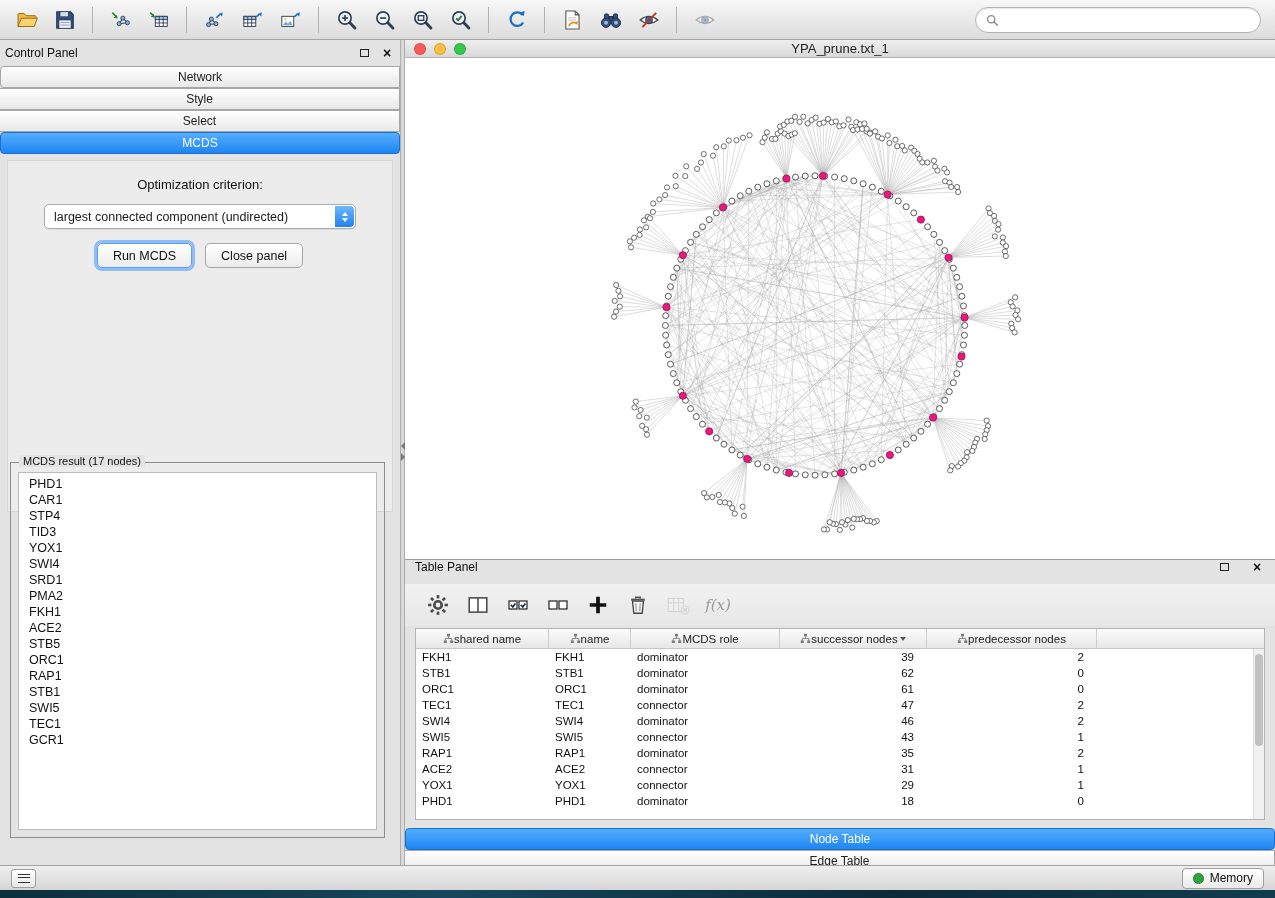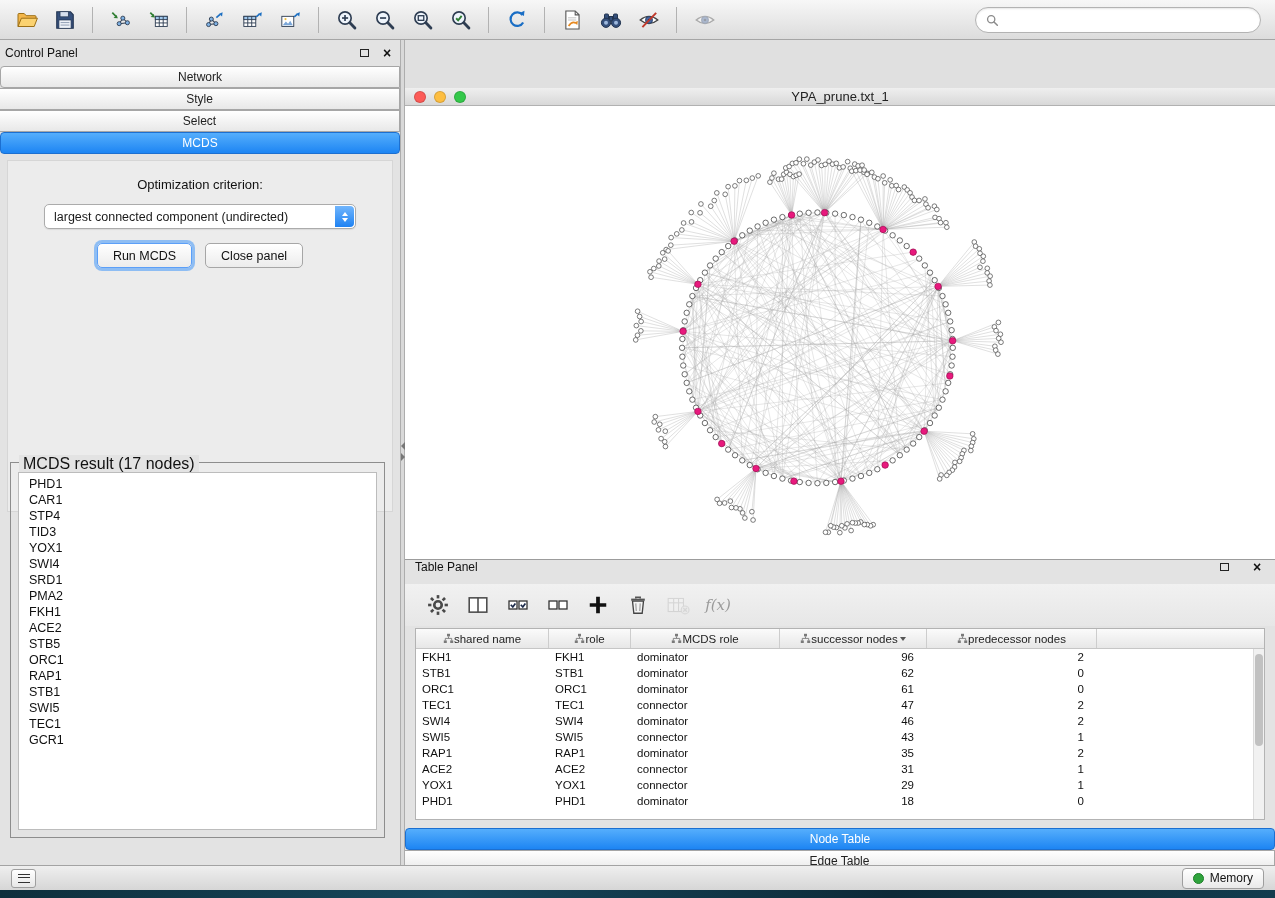--- a/index.html
+++ b/index.html
@@ -41,28 +41,28 @@
   .cp-inner{margin:6px 7px 0 7px;background:#ececec;border:1px solid #d6d6d6;height:352px;display:flex;flex-direction:column;align-items:center;padding-top:16px;}
   .opt-label{font-size:13px;color:#111;}
   .dropdown{margin-top:12px;width:312px;height:25px;background:#fff;border:1px solid #ababab;border-radius:5px;display:flex;align-items:center;position:relative;padding-left:9px;font-size:12.5px;box-shadow:0 1px 1px rgba(0,0,0,.08);}
   .dropdown .stepper{position:absolute;right:1px;top:1px;bottom:1px;width:19px;border-radius:0 4px 4px 0;background:linear-gradient(#71b6fd,#1f82f2);display:flex;flex-direction:column;align-items:center;justify-content:center;gap:2px;}
   .arr-up{width:0;height:0;border-left:3.5px solid transparent;border-right:3.5px solid transparent;border-bottom:4.5px solid #fff;}
   .arr-down{width:0;height:0;border-left:3.5px solid transparent;border-right:3.5px solid transparent;border-top:4.5px solid #fff;}
   .btn-row{margin-top:14px;display:flex;gap:13px;}
   .pbtn{height:25px;padding:0 15px;font-size:12.5px;background:linear-gradient(#ffffff,#ececec);border:1px solid #a6a6a6;border-radius:5px;color:#111;}
   .pbtn.focused{box-shadow:0 0 0 3px rgba(66,151,250,.55);border-color:#5b9ff8;}
   .groupbox{position:absolute;left:10px;right:15px;top:422px;bottom:27px;border:1px solid #8d8d8d;}
-  .gb-legend{position:absolute;top:-8px;left:8px;background:#e3e3e3;padding:0 4px;font-size:16px;color:#111;}
+  .gb-legend{position:absolute;top:-8px;left:8px;background:#e3e3e3;padding:0 4px;font-size:11px;color:#111;}
   .result-list{position:absolute;left:7px;right:7px;top:9px;bottom:7px;background:#fff;border:1px solid #bcbcbc;overflow:hidden;padding-top:3px;}
   .result-list .item{font-size:12.5px;line-height:16px;padding-left:10px;color:#111;}
 
   
   .right-col{flex:1;display:flex;flex-direction:column;min-width:0;}
   .net-window{height:520px;flex:0 0 auto;display:flex;flex-direction:column;border-bottom:1px solid #9c9c9c;}
-  .net-titlebar{height:18px;flex:0 0 auto;background:linear-gradient(#efefef,#d8d8d8);border-bottom:1px solid #b1b1b1;position:relative;display:flex;align-items:center;justify-content:center;margin-top:48px;}
+  .net-titlebar{height:18px;flex:0 0 auto;background:linear-gradient(#efefef,#d8d8d8);border-bottom:1px solid #b1b1b1;position:relative;display:flex;align-items:center;justify-content:center;}
   .lights{position:absolute;left:9px;top:0;bottom:0;display:flex;align-items:center;gap:8px;}
   .light{width:12px;height:12px;border-radius:50%;border:1px solid rgba(0,0,0,.15);}
   .net-title{font-size:13px;color:#222;}
   .net-canvas{flex:1;display:block;background:#fff;width:100%;}
 
   
   .table-panel{flex:1;background:#e3e3e3;display:flex;flex-direction:column;min-height:0;}
   .tp-head{height:24px;flex:0 0 auto;display:flex;align-items:flex-start;padding:0 10px;gap:17px;}
   .tp-toolbar{height:42px;flex:0 0 auto;display:flex;align-items:center;gap:6px;padding:0 16px;background:linear-gradient(#f1f1f1,#e7e7e7);}
   .tp-toolbar .tbtn{width:34px;height:30px;}
@@ -1215,21 +1215,21 @@
               </div>
               <div class="th col-name">
                 <span class="hicon">
                   <svg viewBox="0 0 11 11">
                     <rect x="4" y="0.8" width="3" height="2.6" fill="#7a7a7a"></rect>
                     <rect x="0.8" y="7.4" width="3" height="2.6" fill="#7a7a7a"></rect>
                     <rect x="7.2" y="7.4" width="3" height="2.6" fill="#7a7a7a"></rect>
                     <path d="M5.5 3.4 V5.4 M2.3 7.4 V5.4 H8.7 V7.4" fill="none" stroke="#7a7a7a" stroke-width="0.9"></path>
                   </svg>
                 </span>
-                <span>role</span>
+                <span>name</span>
               </div>
               <div class="th col-role">
                 <span class="hicon">
                   <svg viewBox="0 0 11 11">
                     <rect x="4" y="0.8" width="3" height="2.6" fill="#7a7a7a"></rect>
                     <rect x="0.8" y="7.4" width="3" height="2.6" fill="#7a7a7a"></rect>
                     <rect x="7.2" y="7.4" width="3" height="2.6" fill="#7a7a7a"></rect>
                     <path d="M5.5 3.4 V5.4 M2.3 7.4 V5.4 H8.7 V7.4" fill="none" stroke="#7a7a7a" stroke-width="0.9"></path>
                   </svg>
                 </span>
@@ -1258,21 +1258,21 @@
                 </span>
                 <span>predecessor nodes</span>
               </div>
               <div class="th col-fill"></div>
             </div>
           <div class="tbl-body">
               <div class="tr">
                 <div class="td col-shared">FKH1</div>
                 <div class="td col-name">FKH1</div>
                 <div class="td col-role">dominator</div>
-                <div class="td col-succ num">96</div>
+                <div class="td col-succ num">39</div>
                 <div class="td col-pred num">2</div>
               </div>
               <div class="tr">
                 <div class="td col-shared">STB1</div>
                 <div class="td col-name">STB1</div>
                 <div class="td col-role">dominator</div>
                 <div class="td col-succ num">62</div>
                 <div class="td col-pred num">0</div>
               </div>
               <div class="tr">

